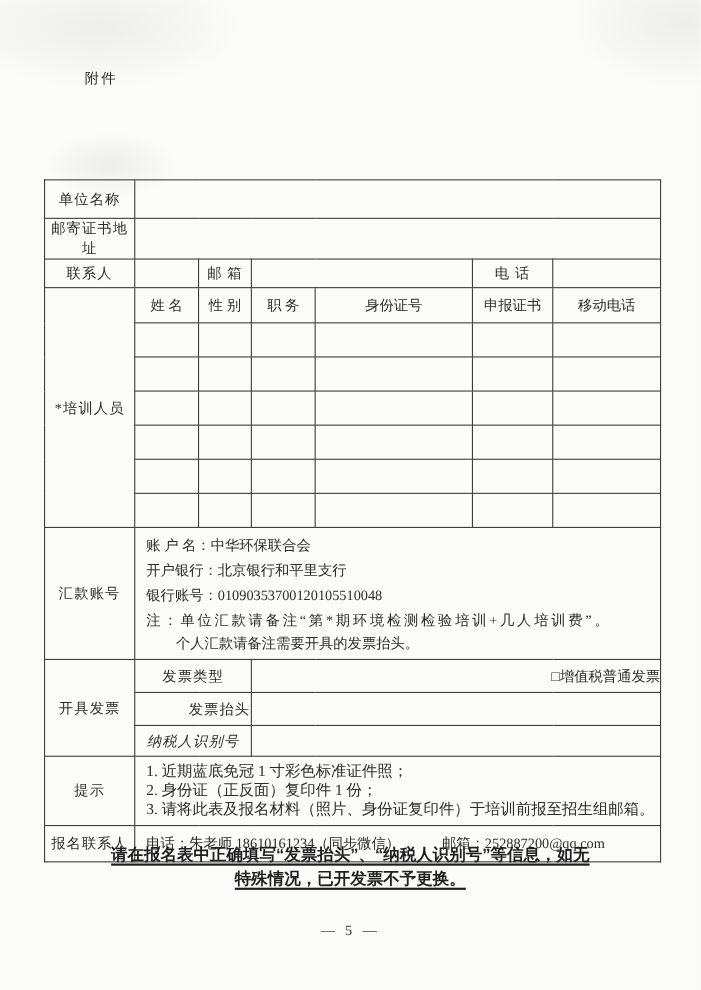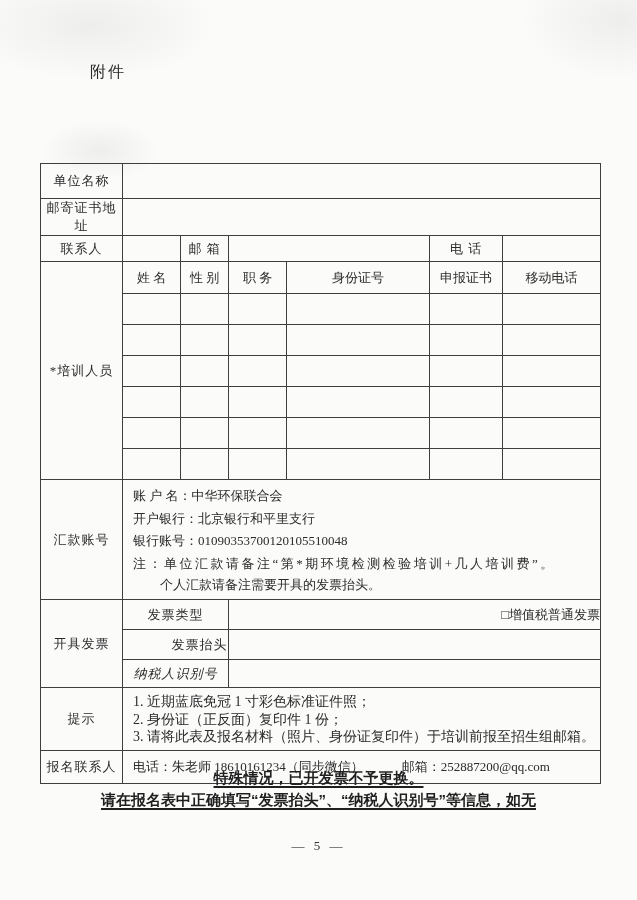--- a/index.html
+++ b/index.html
@@ -19,22 +19,22 @@
     overflow:hidden;
   }
   
   .blob{position:absolute;border-radius:50%;pointer-events:none;
         background:radial-gradient(closest-side,rgba(190,190,190,0.22),rgba(190,190,190,0));}
   .blob.b1{left:-40px;top:-30px;width:260px;height:110px;}
   .blob.b2{left:520px;top:-40px;width:200px;height:120px;}
   .blob.b3{left:40px;top:120px;width:120px;height:60px;}
 
   .attachment{
-    position:absolute;left:90px;top:62px;
-    font-size:16px;letter-spacing:2px;
+    position:absolute;left:77px;top:62px;
+    font-size:13px;letter-spacing:2px;
   }
   .title1{
     position:absolute;left:0;top:101px;width:100%;
     text-align:center;font-weight:bold;font-size:16px;letter-spacing:1.5px;
     font-family:"Liberation Sans","DejaVu Sans",sans-serif;color:#262626;
   }
   .title2{
     position:absolute;left:0;top:127px;width:100%;
     text-align:center;font-weight:bold;font-size:16px;letter-spacing:2px;
     font-family:"Liberation Sans","DejaVu Sans",sans-serif;color:#262626;
@@ -228,19 +228,19 @@
     <tr class="r-reg">
       <td class="lab">报名联系人</td>
       <td colspan="6" class="content">
         <span>电话：朱老师 18610161234（同步微信）</span><span class="reg-gap"></span><span>邮箱：252887200@qq.com</span>
       </td>
     </tr>
   </tbody>
     </table>
 
   <div class="footer-notice">
+    <div><span>请在报名表中正确填写“发票抬头”、“纳税人识别号”等信息，如无</span></div>
     <div><span>特殊情况，已开发票不予更换。</span></div>
-    <div><span>请在报名表中正确填写“发票抬头”、“纳税人识别号”等信息，如无</span></div>
   </div>
 
   <div class="page-number">— 5 —</div>
 
 </div>
 
 </body></html>

